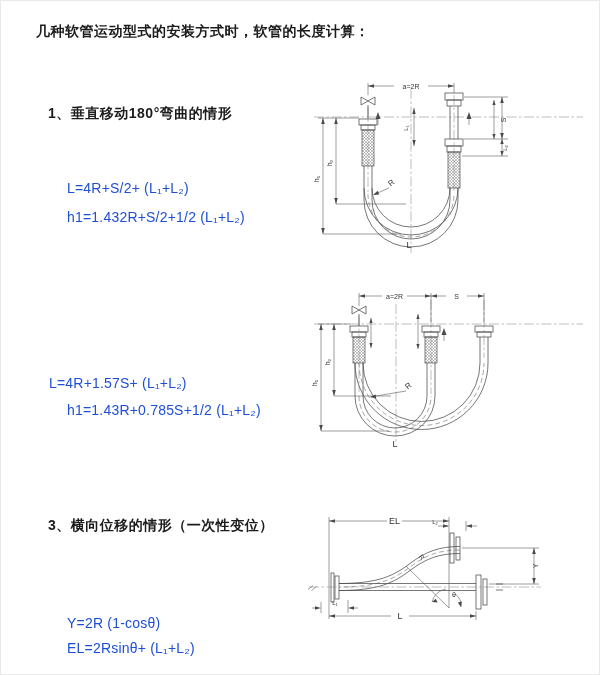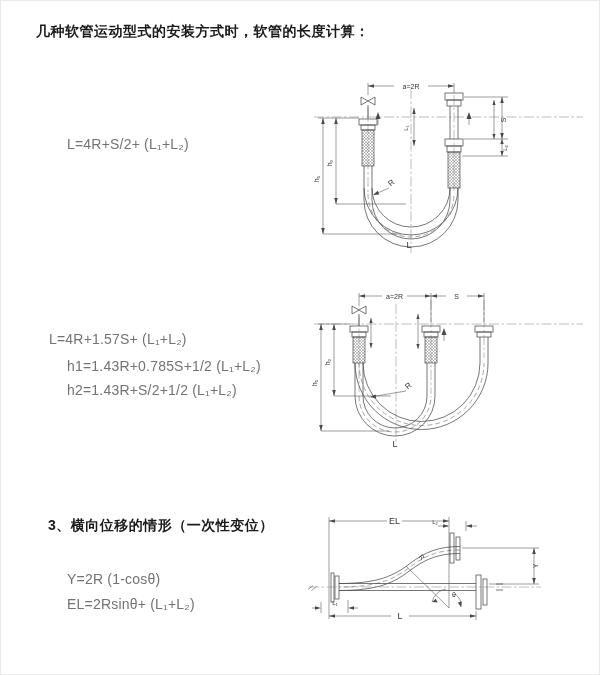--- a/index.html
+++ b/index.html
@@ -3,46 +3,47 @@
 <meta charset="utf-8">
 <style>
   html,body{margin:0;padding:0;background:#ffffff;}
   .page{
     position:relative;width:600px;height:675px;background:#fff;
     font-family:"Liberation Sans","DejaVu Sans",sans-serif;color:#1c1c1c;
     border:1px solid #e9e9e9;box-sizing:border-box;overflow:hidden;
   }
   .cn{position:absolute;font-size:14px;font-weight:600;letter-spacing:.5px;white-space:nowrap;}
   .ttl{position:absolute;left:35px;top:22px;font-size:14px;font-weight:600;letter-spacing:.5px;white-space:nowrap;}
-  .f{position:absolute;font-size:14px;font-weight:400;letter-spacing:.2px;white-space:nowrap;color:#737373;}
+  .f{position:absolute;font-size:14px;font-weight:400;letter-spacing:.2px;white-space:nowrap;color:#1d4ed8;margin-top:44px;}
   svg{position:absolute;}
   svg text{text-anchor:middle;fill:#333;font-family:"Liberation Sans","DejaVu Sans",sans-serif;}
   .g2{stroke:#4a4a4a;stroke-width:.75;fill:none;}
   .d{stroke:#5a5a5a;stroke-width:.6;fill:none;}
   .cl{stroke:#8a8a8a;stroke-width:.55;fill:none;stroke-dasharray:10 2.5 2.5 2.5;}
   .hd{stroke:#6a6a6a;stroke-width:.6;fill:none;stroke-dasharray:5 3;}
   .ah{fill:#4a4a4a;stroke:none;}
   .tx{font-size:7px;}
   .tx6{font-size:6px;}
   .tx8{font-size:8px;}
   .tx9{font-size:9px;}
   .br{stroke:#4a4a4a;stroke-width:.7;}
 </style>
 </head>
 <body>
 
 <div class="page">
 
   <div class="ttl">几种软管运动型式的安装方式时，软管的长度计算：</div>
 
+  <div class="cn" style="left:47px;top:104px">1、垂直移动180°弯曲的情形</div>
   <div class="f" style="left:66px;top:135px">L=4R+S/2+ (L₁+L₂)</div>
+  <div class="f" style="left:66px;top:164px">h1=1.432R+S/2+1/2 (L₁+L₂)</div>
 
   <div class="f" style="left:48px;top:330px">L=4R+1.57S+ (L₁+L₂)</div>
   <div class="f" style="left:66px;top:357px">h1=1.43R+0.785S+1/2 (L₁+L₂)</div>
-  <div class="f" style="left:66px;top:381px">h2=1.43R+S/2+1/2 (L₁+L₂)</div>
 
   <div class="cn" style="left:47px;top:516px">3、横向位移的情形（一次性变位）</div>
   <div class="f" style="left:66px;top:570px">Y=2R (1-cosθ)</div>
   <div class="f" style="left:66px;top:595px">EL=2Rsinθ+ (L₁+L₂)</div>
 
   <svg style="left:305px;top:66px" width="285" height="200" viewBox="0 0 285 200">
     <defs>
       <pattern id="br1" patternUnits="userSpaceOnUse" width="3" height="3">
         <path d="M0,3 L3,0 M0,0 L3,3" stroke="#777" stroke-width="0.45"></path>
       </pattern>

